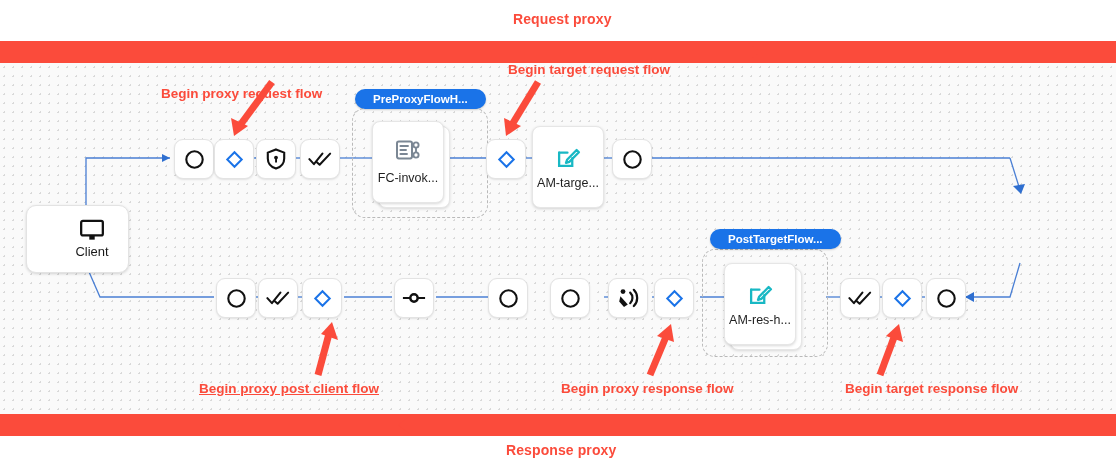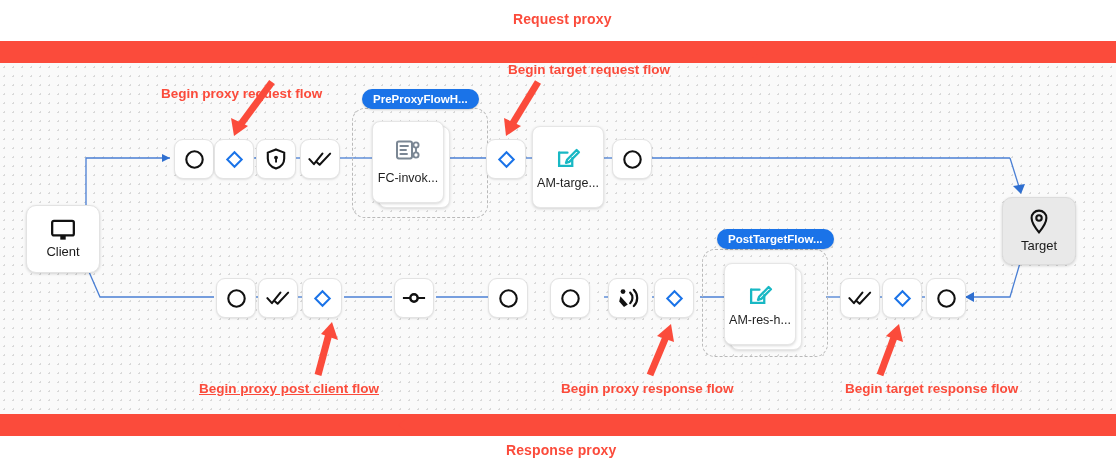--- a/index.html
+++ b/index.html
@@ -22,35 +22,35 @@
 
   
   #wires{position:absolute;left:0;top:0;width:1116px;height:475px;pointer-events:none;}
 
   
   .node{position:absolute;background:#ffffff;border:1px solid #e3e3e3;border-radius:9px;
     box-shadow:0 1px 2px rgba(0,0,0,.10);display:flex;align-items:center;justify-content:center;}
   .sq{width:38px;height:38px;}
 
   .endpoint{width:72px;height:66px;border-radius:10px;flex-direction:column;gap:3px;
-    box-shadow:0 1px 3px rgba(0,0,0,.16);}
+    box-shadow:0 1px 3px rgba(0,0,0,.16);padding-left:29px;}
   .endpoint .elabel{font-size:13px;color:#1a1a1a;}
   #node-target{background:#e9e9e9;border-color:#dcdcdc;}
 
   
   .card{position:absolute;width:70px;height:80px;background:#fff;border:1px solid #e6e6e6;border-radius:8px;
     box-shadow:0 1px 3px rgba(0,0,0,.16);display:flex;flex-direction:column;align-items:center;justify-content:center;gap:6px;}
   .card .clabel{font-size:12.5px;color:#1f1f1f;white-space:nowrap;}
   .card-stack{position:absolute;width:70px;height:80px;background:#fff;border:1px solid #e6e6e6;border-radius:8px;
     box-shadow:0 1px 3px rgba(0,0,0,.14);}
 
   
   .group{position:absolute;border:1.6px dashed #b9b9b9;border-radius:13px;background:transparent;}
   .group-badge{position:absolute;background:#1a73e8;color:#fff;font-size:11.5px;font-weight:bold;
-    padding:4px 11px;border-radius:11px;white-space:nowrap;box-shadow:0 1px 2px rgba(0,0,0,.18);margin-left:7px;}
+    padding:4px 18px;border-radius:11px;white-space:nowrap;box-shadow:0 1px 2px rgba(0,0,0,.18);}
 
   
   .anno{position:absolute;color:#fb4b3b;font-weight:bold;font-size:13.5px;white-space:nowrap;}
 
   .ic{display:block;}
 </style>
 </head>
 <body>
 
 <div id="stage">
@@ -128,27 +128,20 @@
   <div class="anno" style="left:845px;top:381px;">Begin target response flow</div>
 
   <div class="node endpoint" id="node-client" style="left:26px;top:205px;">
     <svg class="ic" width="26" height="22" viewBox="0 0 24 20">
       <rect x="2" y="1.5" width="20" height="13.5" rx="1.6" fill="none" stroke="#111" stroke-width="2.1"></rect>
       <rect x="9.5" y="15.5" width="5" height="3.4" fill="#111"></rect>
     </svg>
     <span class="elabel">Client</span>
   </div>
 
-  <div class="node endpoint" id="node-target" style="left:1002px;top:197px;">
-    <svg class="ic" width="22" height="26" viewBox="0 0 20 26">
-      <path d="M10 1.6c-4.2 0-7.4 3.2-7.4 7.3 0 5.3 7.4 14.4 7.4 14.4s7.4-9.1 7.4-14.4c0-4.1-3.2-7.3-7.4-7.3z" fill="none" stroke="#111" stroke-width="2.1"></path>
-      <circle cx="10" cy="9" r="2.7" fill="none" stroke="#111" stroke-width="2.1"></circle>
-    </svg>
-    <span class="elabel">Target</span>
-  </div>
 
   <div class="node sq" style="left:174px;top:139px;">
     <svg class="ic" width="21" height="21" viewBox="0 0 22 22">
       <circle cx="11" cy="11" r="8.6" fill="none" stroke="#111" stroke-width="2.2"></circle>
     </svg>
   </div>
   <div class="node sq" style="left:214px;top:139px;">
     <svg class="ic" width="19" height="19" viewBox="0 0 20 20">
       <path d="M10 2.4 L17.6 10 L10 17.6 L2.4 10 Z" fill="none" stroke="#1a73e8" stroke-width="2.1"></path>
     </svg>

